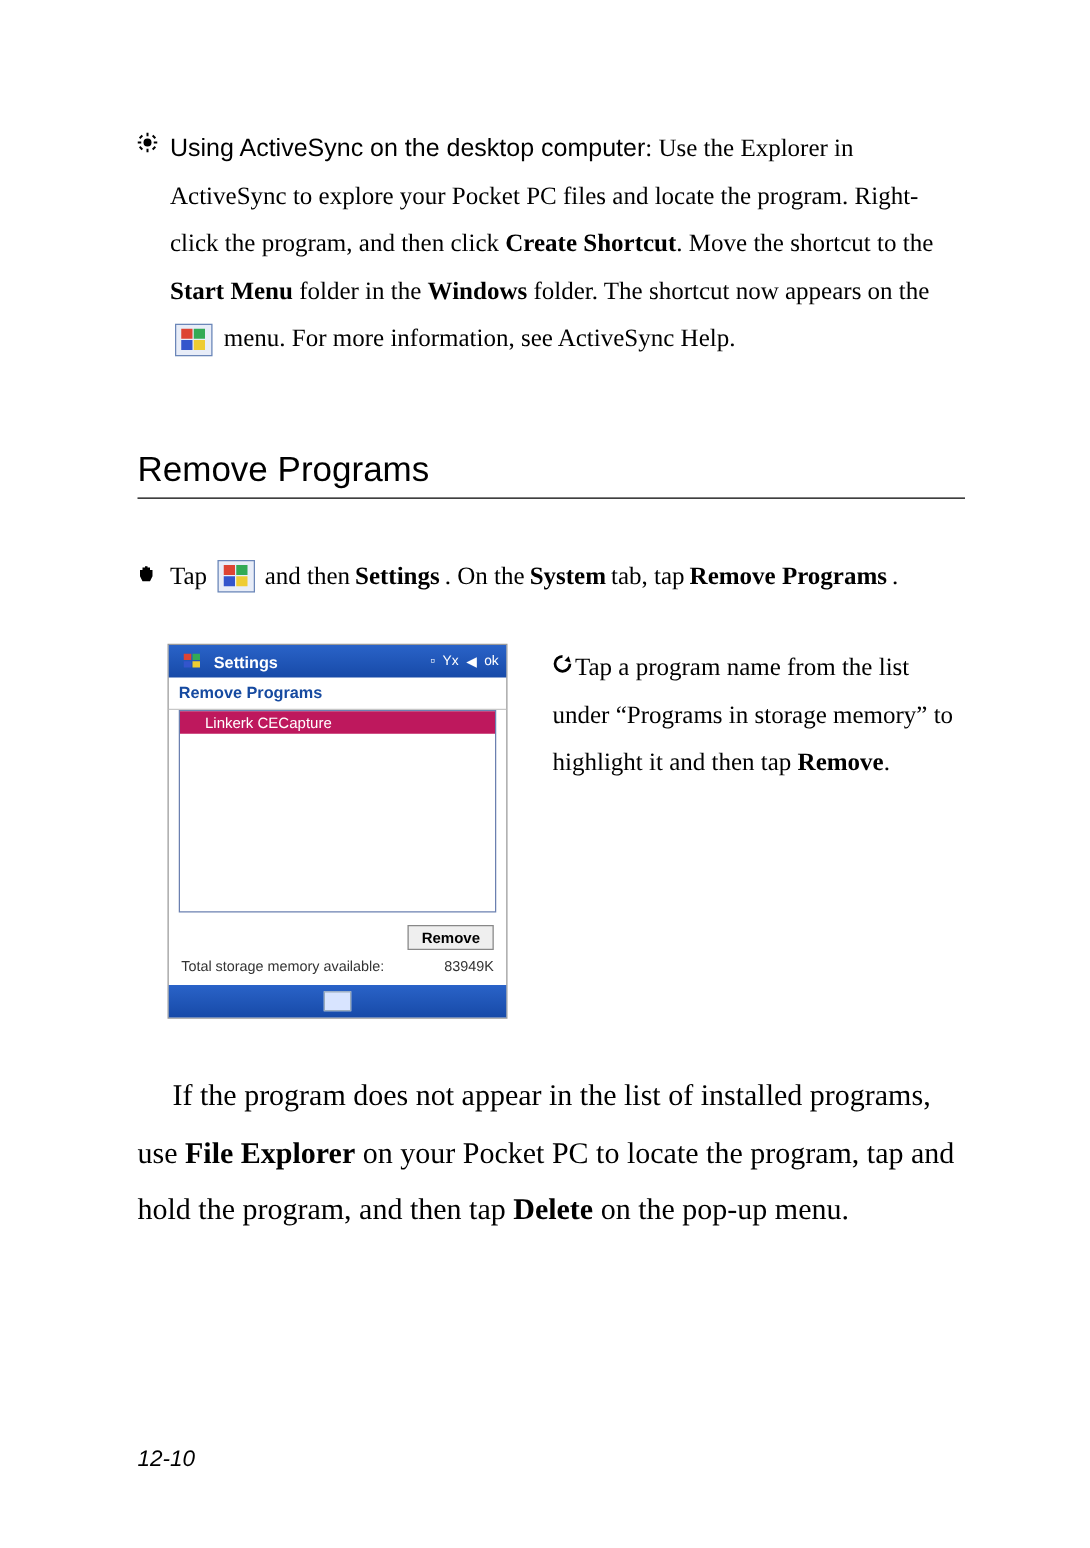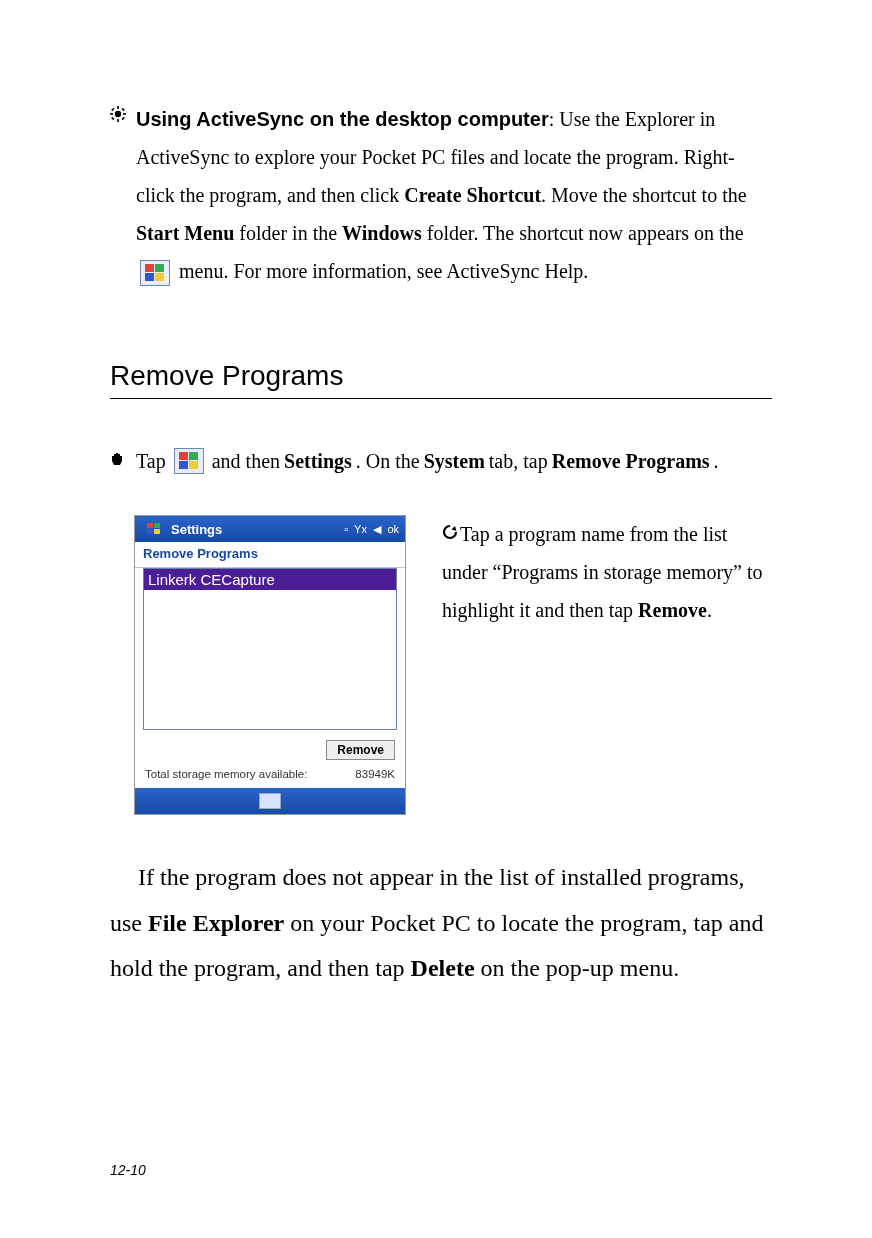--- a/index.html
+++ b/index.html
@@ -15,21 +15,21 @@
     box-sizing: border-box;
     padding: 100px 100px 60px 110px;
     position: relative;
   }
   .para {
     font-size: 20px;
     line-height: 1.9;
   }
   .sans-bold {
     font-family: Arial, Helvetica, sans-serif;
-    font-weight: 700;
+    font-weight: 400;
   }
   .bold { font-weight: bold; }
   .bullet-row {
     display: flex;
     align-items: flex-start;
     gap: 6px;
   }
   .bullet-icon {
     flex: 0 0 auto;
     margin-top: 6px;
@@ -125,24 +125,24 @@
     color: #333;
     padding: 6px 8px 4px;
   }
   .pocket .listbox {
     margin: 0 8px;
     border: 1px solid #6b80b0;
     height: 160px;
     background: #fff;
   }
   .pocket .listbox .sel {
-    background: #4c1d95;
+    background: #be185d;
     color: #fff;
-    font-size: 15px;
-    padding: 2px 4px;
+    font-size: 12px;
+    padding: 2px 20px;
   }
   .pocket .btnrow {
     display: flex;
     justify-content: flex-end;
     padding: 10px 10px 2px;
   }
   .pocket button.rm {
     font-family: Tahoma, Arial, sans-serif;
     font-size: 12px;
     font-weight: bold;
@@ -189,21 +189,21 @@
     margin-top: 40px;
     text-indent: 28px;
   }
 
   .pagenum {
     position: absolute;
     bottom: 60px;
     left: 110px;
     font-family: Arial, Helvetica, sans-serif;
     font-style: italic;
-    font-size: 14px;
+    font-size: 18px;
   }
 </style>
 </head>
 <body>
 
 <div class="page">
 
   <div class="bullet-row">
     <span class="bullet-icon">
       <svg width="16" height="16" viewBox="0 0 16 16">

